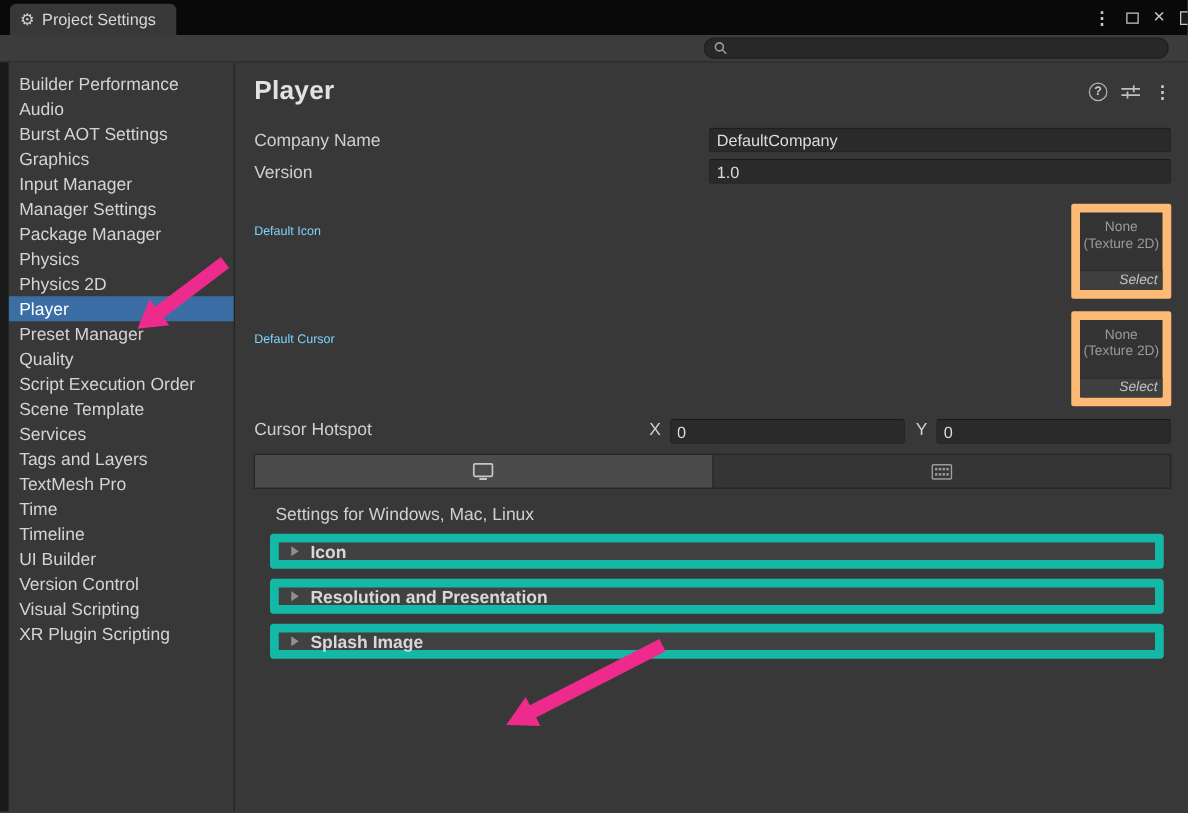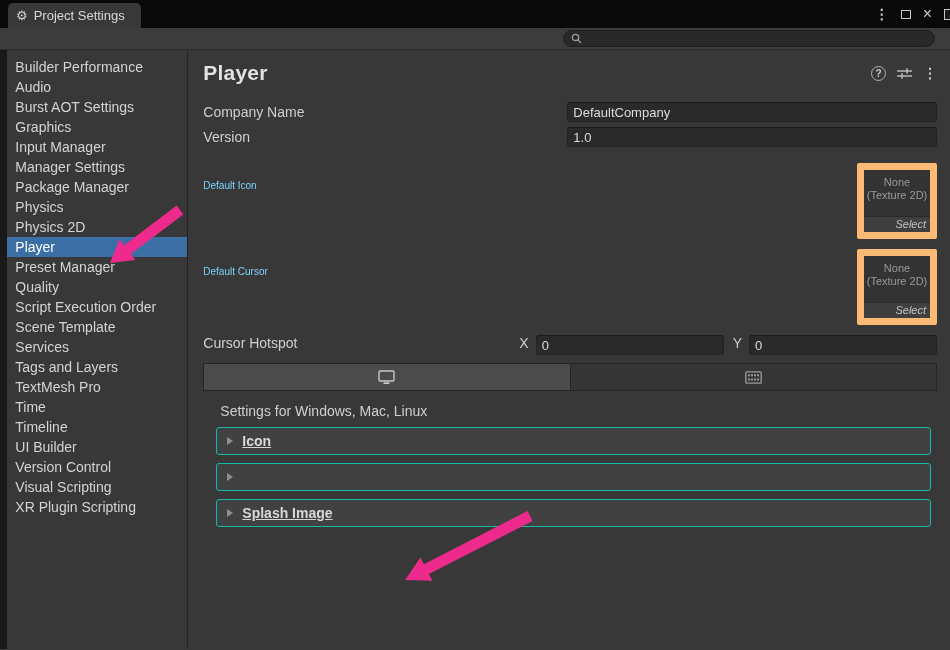--- a/index.html
+++ b/index.html
@@ -63,22 +63,22 @@
   }
   .hotspot-row { display:flex; align-items:flex-start; height:20px; margin-top:10px; }
   .axis-label { font-size:14px; color:#cfcfcf; margin-right:7px; }
   .axis-label.y { margin-left:9px; }
   .tabs { display:flex; height:28px; margin-top:8px; border:1px solid #252525; background:#353535; }
   .tab { flex:1; display:flex; align-items:center; justify-content:center; cursor:default; }
   .tab.active { background:#4b4b4b; }
   .tab + .tab { border-left:1px solid #252525; }
   .settings-for { margin:12px 0 8px 17px; font-size:14px; color:#d0d0d0; }
   .section {
-    height:28px; background:#414141; border:1px solid #14b8a6; border-radius:3px;
-    margin:0 6px 8px 13px; display:flex; align-items:center; gap:9px; padding-left:10px; cursor:default;text-decoration:underline;
+    height:28px; background:#414141; border:7px solid #14b8a6; border-radius:3px;
+    margin:0 6px 8px 13px; display:flex; align-items:center; gap:9px; padding-left:10px; cursor:default;
   }
   .tri { width:0; height:0; border-left:6px solid #8f8f8f; border-top:4px solid transparent; border-bottom:4px solid transparent; }
   .section-label { font-size:14px; font-weight:bold; color:#d8d8d8; }
   
   .annotations { position:absolute; inset:0; width:950px; height:650px; pointer-events:none; z-index:40; }
 </style>
 </head>
 <body>
 
 <div class="titlebar">
@@ -216,20 +216,21 @@
     </div>
 
     <div class="settings-for">Settings for Windows, Mac, Linux</div>
 
     <div class="section">
       <span class="tri"></span>
       <span class="section-label">Icon</span>
     </div>
     <div class="section">
       <span class="tri"></span>
+      <span class="section-label">Resolution and Presentation</span>
     </div>
     <div class="section">
       <span class="tri"></span>
       <span class="section-label">Splash Image</span>
     </div>
   </div>
 </div>
 
 <svg class="annotations" viewBox="0 0 950 650">
   <polygon points="176.7,205.6 124.2,245.3 119.7,239.3 110,263 135.4,260.1 130.8,254.1 183.3,214.4" fill="#ee2b8c"></polygon>

